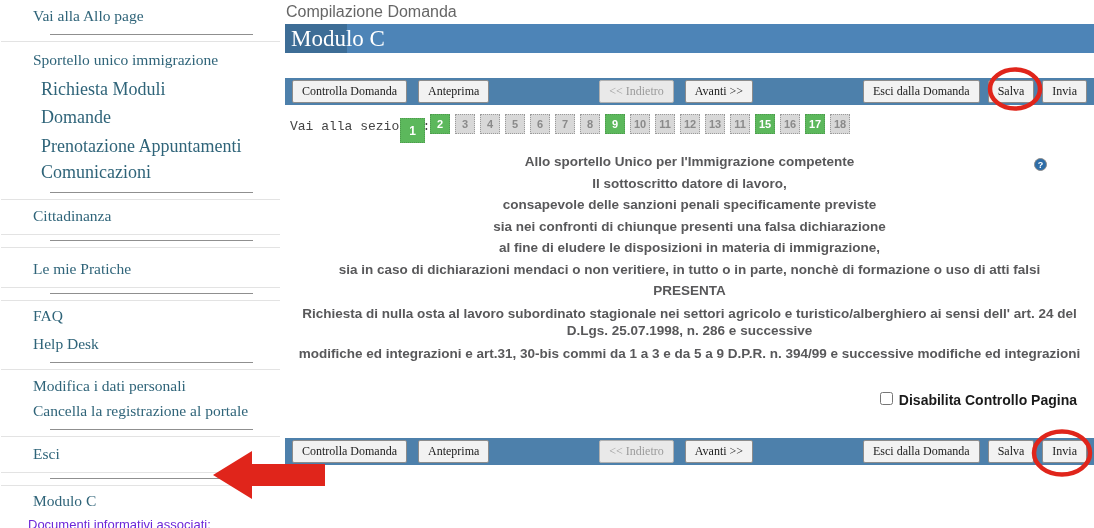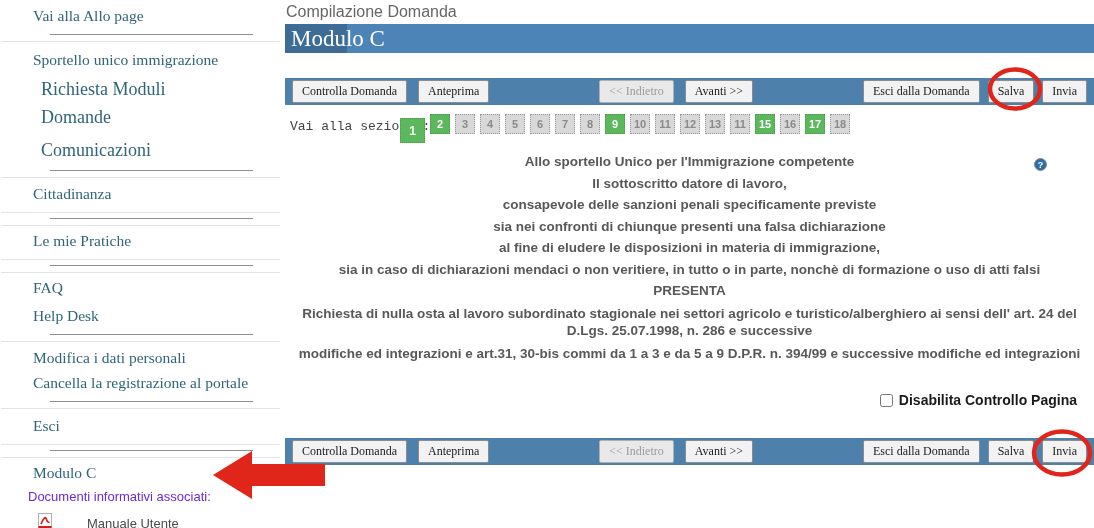--- a/index.html
+++ b/index.html
@@ -49,53 +49,54 @@
 
   .help{position:absolute;top:158px;right:47px;width:13px;height:13px;border-radius:50%;
         background:#2d6da8;color:#fff;font-size:9px;font-weight:bold;display:flex;
         align-items:center;justify-content:center;border:1px solid #8a8a8a;box-sizing:border-box;cursor:pointer;}
 
   .content{position:absolute;top:154px;left:4px;right:4px;text-align:center;font-weight:bold;
            color:#58585a;font-size:13.5px;}
   .content p{margin:0 0 6px;line-height:15.5px;}
   .content p.wide{line-height:17px;margin-top:3px;}
 
-  .checkbox-row{position:absolute;top:392px;right:17px;display:flex;align-items:center;gap:6px;}
+  .checkbox-row{position:absolute;top:392px;right:17px;display:flex;gap:6px;}
   .checkbox-row input{width:13px;height:13px;margin:0;}
   .checkbox-row label{font-weight:bold;font-size:14px;color:#1a1a1a;}
 
   
   .overlay{position:absolute;left:0;top:0;width:1094px;height:528px;pointer-events:none;z-index:10;}
 </style>
 </head>
 <body>
 
 <div class="screen">
 
   <nav class="sidebar">
     <a class="s-link" style="margin-top:7px">Vai alla Allo page</a>
     <div class="sdiv">
         <div class="sdiv-short"></div>
         <div class="sdiv-full"></div>
       </div>
     <a class="s-link" style="margin-top:9px">Sportello unico immigrazione</a>
     <a class="s-link s-sub" style="margin-top:10px">Richiesta Moduli</a>
     <a class="s-link s-sub" style="margin-top:7px">Domande</a>
-    <a class="s-link s-sub" style="margin-top:12px">Comunicazioni</a>
+    <a class="s-link s-sub" style="margin-top:8px">Prenotazione Appuntamenti</a>
+    <a class="s-link s-sub" style="margin-top:5px">Comunicazioni</a>
     <div class="sdiv">
         <div class="sdiv-short"></div>
         <div class="sdiv-full"></div>
       </div>
     <a class="s-link" style="margin-top:7px">Cittadinanza</a>
     <div class="sdiv">
         <div class="sdiv-full" style="margin-bottom:5px"></div>
         <div class="sdiv-short"></div>
         <div class="sdiv-full"></div>
       </div>
-    <a class="s-link" style="margin-top:6px">Le mie Pratiche</a>
+    <a class="s-link" style="margin-top:12px">Le mie Pratiche</a>
     <div class="sdiv">
         <div class="sdiv-full" style="margin-bottom:5px"></div>
         <div class="sdiv-short"></div>
         <div class="sdiv-full"></div>
       </div>
     <a class="s-link" style="margin-top:6px">FAQ</a>
     <a class="s-link" style="margin-top:10px">Help Desk</a>
     <div class="sdiv">
         <div class="sdiv-short"></div>
         <div class="sdiv-full"></div>

